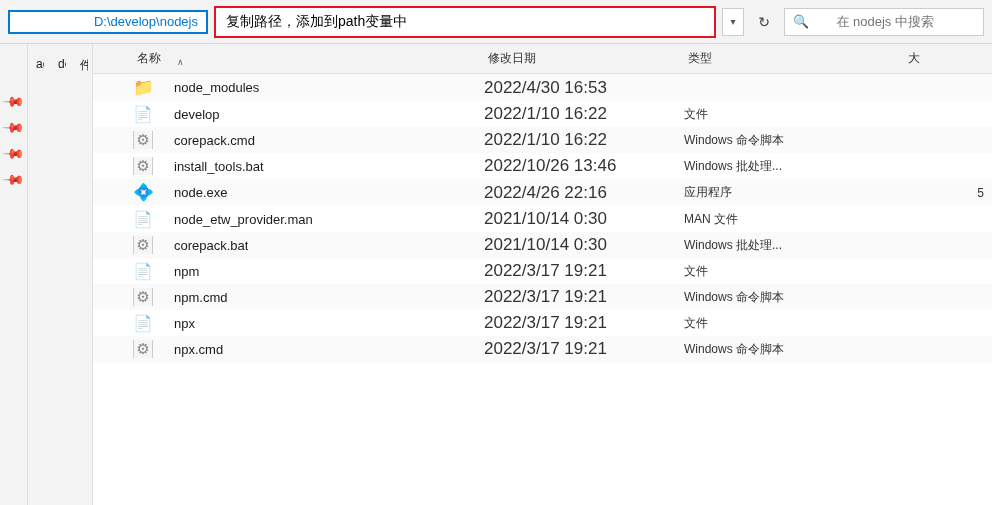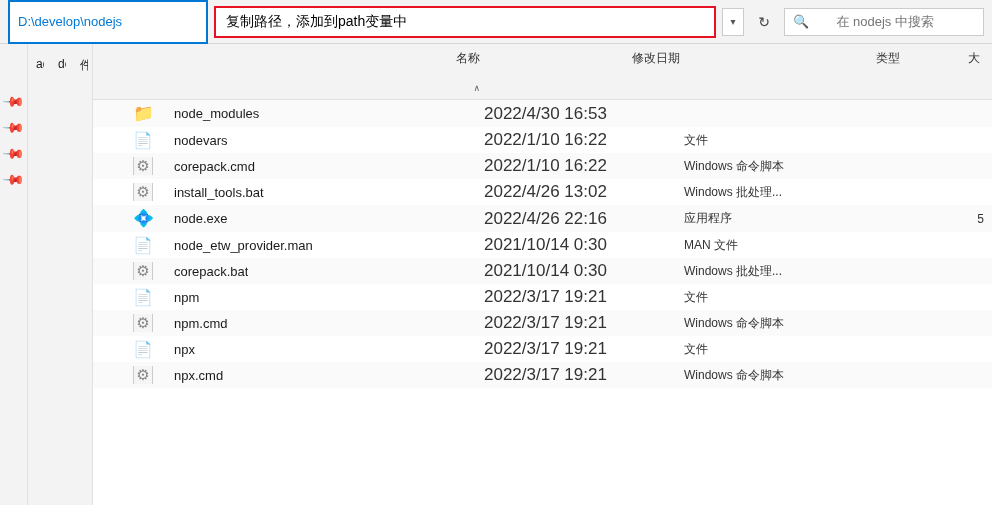--- a/index.html
+++ b/index.html
@@ -31,22 +31,23 @@
       height: 44px;
     }
 
     .address-path-box {
       display: flex;
       align-items: center;
       background: #fff;
       border: 2px solid #0078d4;
       padding: 4px 8px;
       min-width: 200px;
-      height: 44px;
+      height: 24px;
       position: relative;
+      justify-content: flex-end;
     }
 
     .address-path-text {
       color: #0078d4;
       font-size: 13px;
       white-space: nowrap;
     }
 
     .address-annotation {
       background: #fff;
@@ -137,21 +138,20 @@
     }
 
     .col-header {
       font-size: 12px;
       color: #333;
       cursor: pointer;
       display: flex;
       align-items: flex-end;
       gap: 16px;
       padding: 2px 4px;
-      flex-direction: column;
     }
 
     .sort-arrow {
       font-size: 9px;
       color: #666;
     }
 
     
     .file-rows {
       display: flex;
@@ -331,41 +331,41 @@
       <div class="file-name-cell">
         <span class="file-icon"><span style="color:#f0a500;font-size:17px;">📁</span></span>
         <span class="file-name-text">node_modules</span>
       </div>
       <div class="file-date">2022/4/30 16:53</div>
       <div class="file-size"></div>
     </div>
           <div class="file-row">
       <div class="file-name-cell">
         <span class="file-icon"><span style="color:#aaa;font-size:16px;">📄</span></span>
-        <span class="file-name-text">nodevars</span>
+        <span class="file-name-text">develop</span>
       </div>
       <div class="file-date">2022/1/10 16:22</div>
       <div class="file-type">文件</div>
       <div class="file-size"></div>
     </div>
           <div class="file-row">
       <div class="file-name-cell">
         <span class="file-icon"><span style="color:#888;font-size:15px;border:1px solid #ccc;padding:1px 2px;background:#f5f5f5;">⚙</span></span>
         <span class="file-name-text">corepack.cmd</span>
       </div>
       <div class="file-date">2022/1/10 16:22</div>
       <div class="file-type">Windows 命令脚本</div>
       <div class="file-size"></div>
     </div>
           <div class="file-row">
       <div class="file-name-cell">
         <span class="file-icon"><span style="color:#888;font-size:15px;border:1px solid #ccc;padding:1px 2px;background:#f5f5f5;">⚙</span></span>
         <span class="file-name-text">install_tools.bat</span>
       </div>
-      <div class="file-date">2022/4/26 13:02</div>
+      <div class="file-date">2022/10/26 13:46</div>
       <div class="file-type">Windows 批处理...</div>
       <div class="file-size"></div>
     </div>
           <div class="file-row">
       <div class="file-name-cell">
         <span class="file-icon"><span style="color:#3a7d44;font-size:17px;">💠</span></span>
         <span class="file-name-text">node.exe</span>
       </div>
       <div class="file-date">2022/4/26 22:16</div>
       <div class="file-type">应用程序</div>

